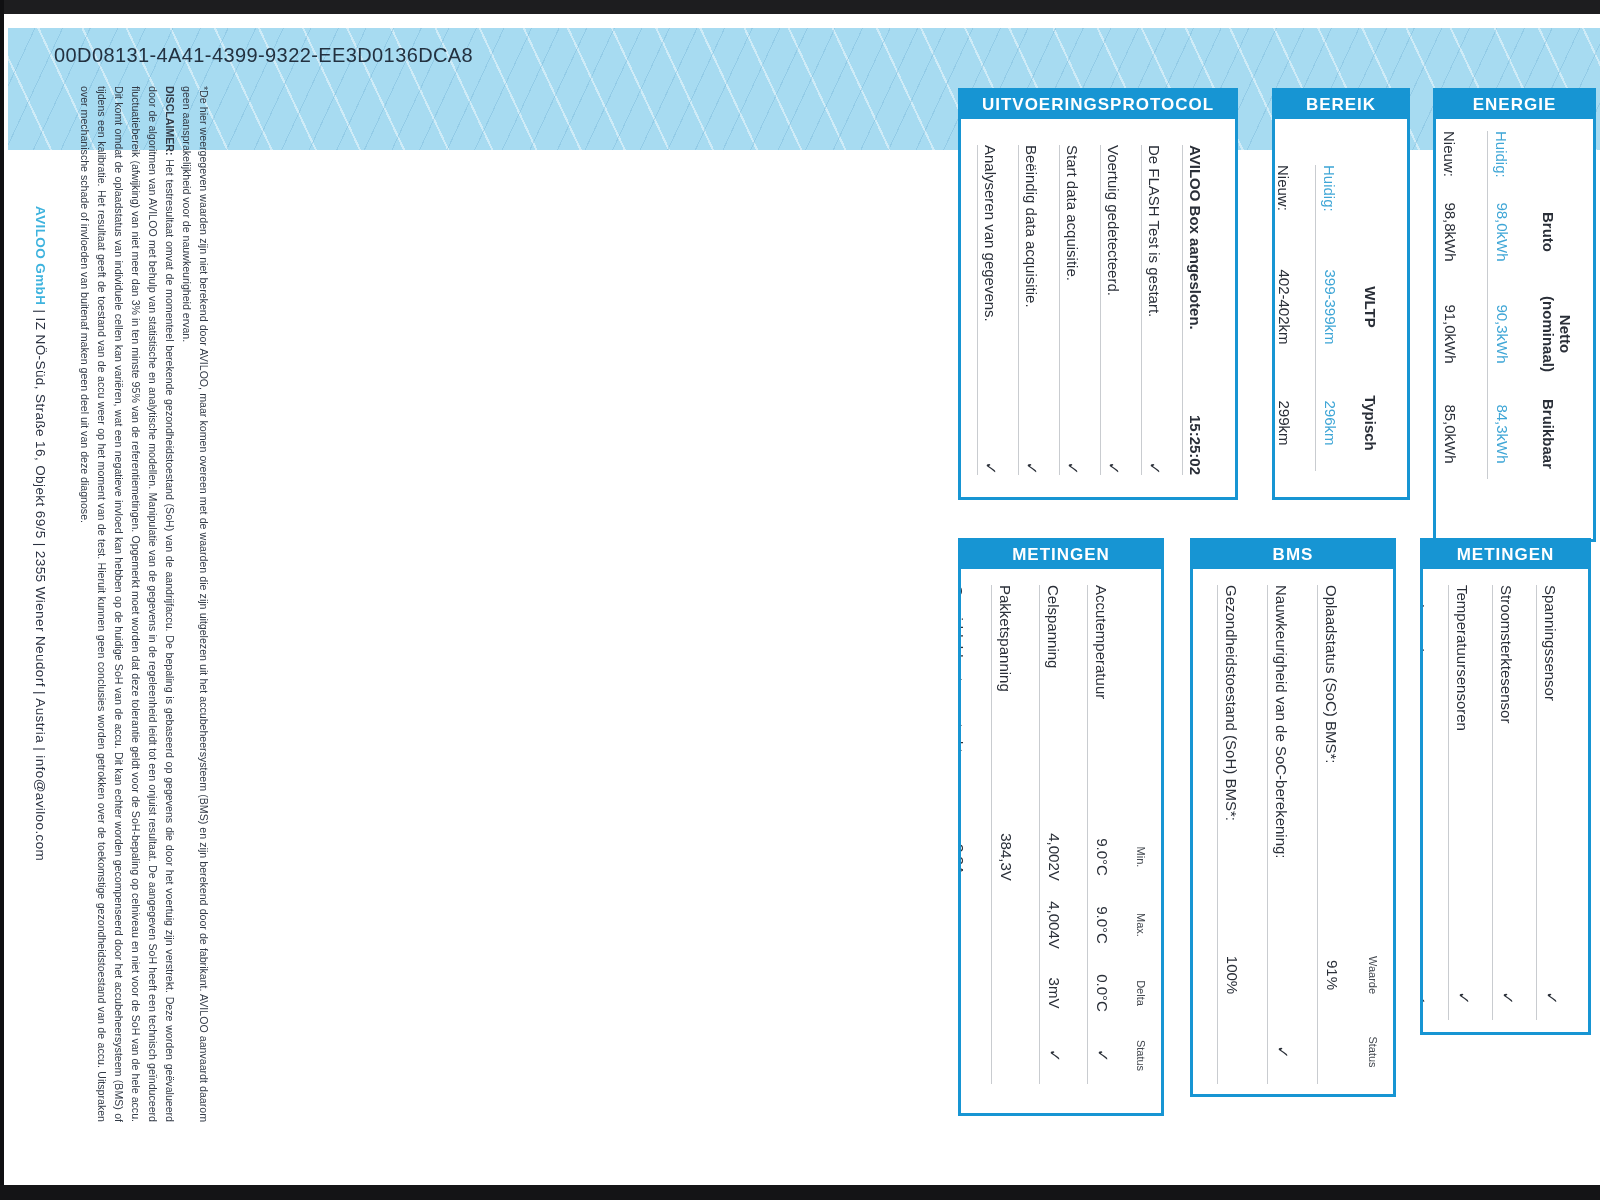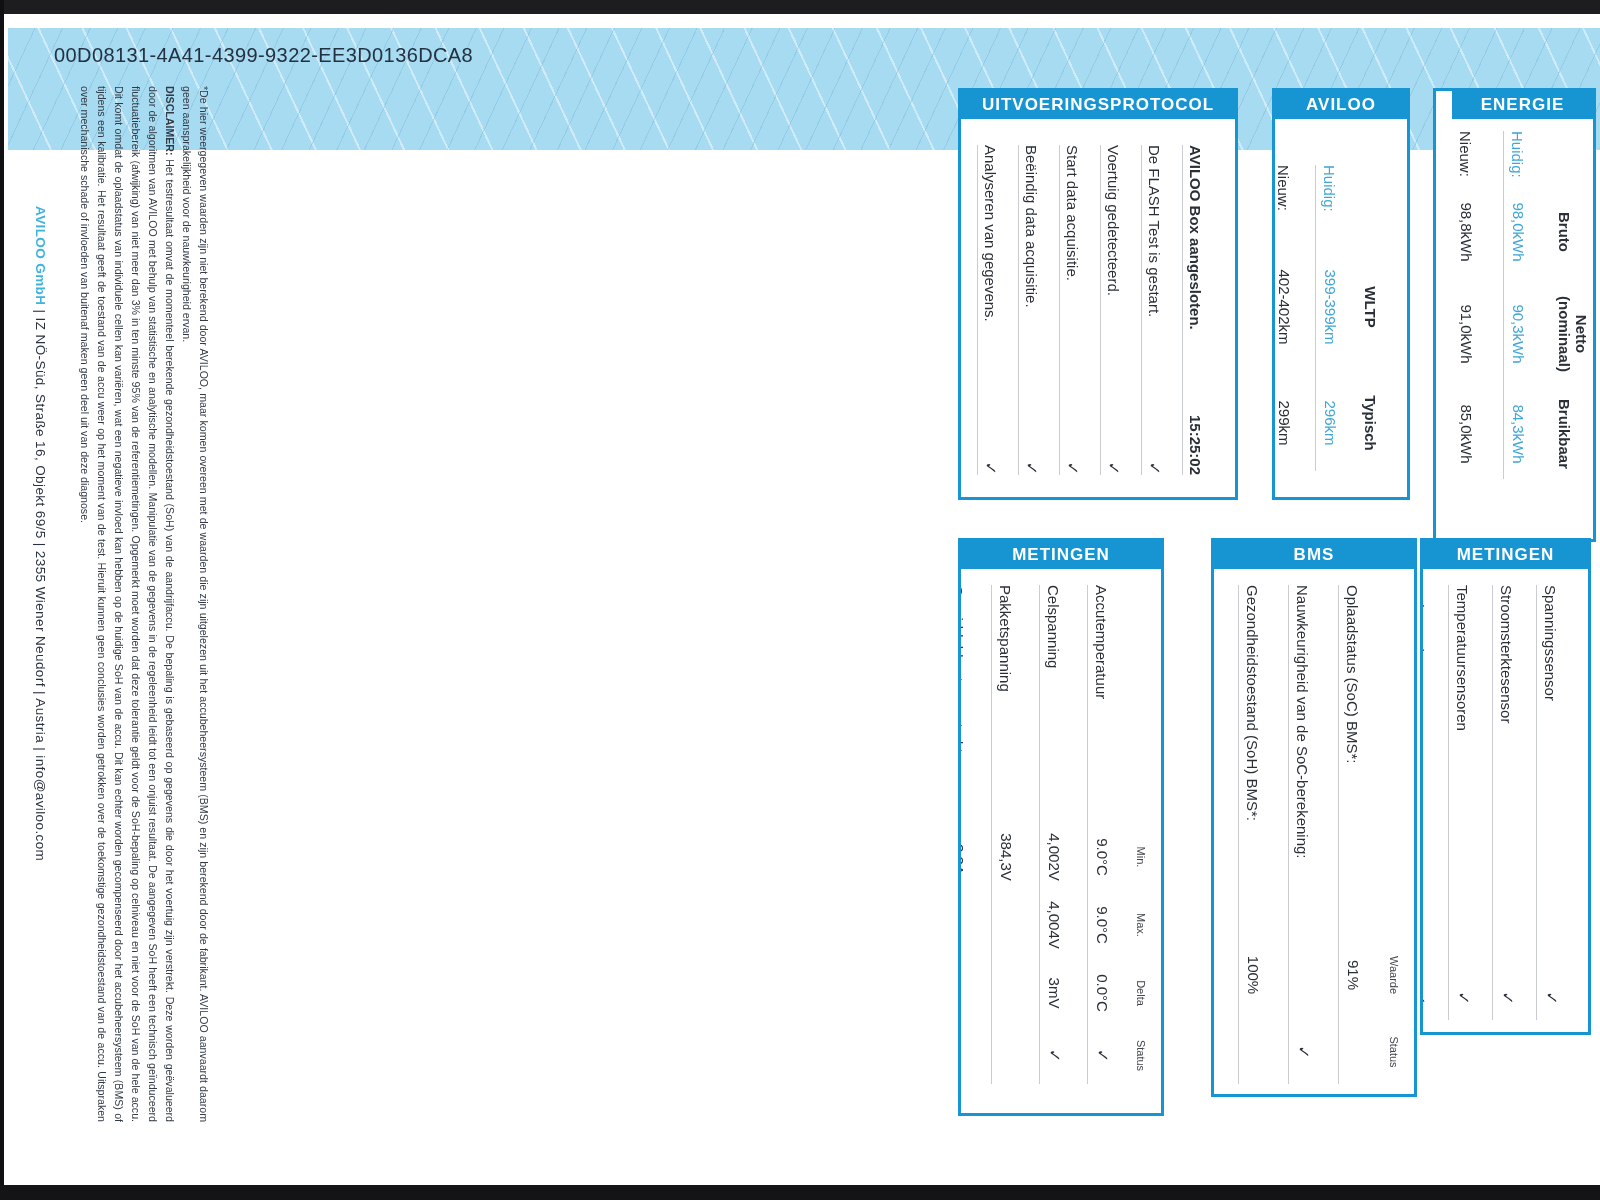--- a/index.html
+++ b/index.html
@@ -95,21 +95,21 @@
         </div>
         <div class="prow">
           
           
         </div>
       </div>
     </div>
   </div>
 
   <div class="box" style="left:1272px; top:88px; width:138px; height:412px;">
-    <div class="box-title">AVILOO</div>
+    <div class="box-title">BEREIK</div>
     <div class="box-body">
       <div class="rot" style="width:378px; height:132px; padding:2px 26px 0 46px;">
         <div class="grid bereik-grid thead" style="height:44px;">
           <span></span>
           <span class="cell-c">WLTP</span>
           <span class="cell-c">Typisch</span>
         </div>
         <div class="grid bereik-grid trow blue" style="height:40px;">
           <span>Huidig:</span>
           <span class="cell-c">399-399km</span>
@@ -117,21 +117,21 @@
         </div>
         <div class="grid bereik-grid trow" style="height:40px;">
           <span>Nieuw:</span>
           <span class="cell-c">402-402km</span>
           <span class="cell-c">299km</span>
         </div>
       </div>
     </div>
   </div>
 
-  <div class="box" style="left:1433px; top:88px; width:163px; height:454px;padding-left:16px;">
+  <div class="box" style="left:1433px; top:88px; width:163px; height:454px;">
     <div class="box-title">ENERGIE</div>
     <div class="box-body">
       <div class="rot" style="width:378px; height:157px; padding:2px 18px 0 12px;">
         <div class="grid energie-grid thead" style="height:52px;">
           <span></span>
           <span class="cell-c">Bruto</span>
           <span class="cell-c">Netto (nominaal)</span>
           <span class="cell-c">Bruikbaar</span>
         </div>
         <div class="grid energie-grid trow blue" style="height:46px;">
@@ -186,21 +186,21 @@
           <span>Gemiddelde stroomsterkte</span>
           <span class="cell-c">-3,3A</span>
           <span class="cell-c"></span>
           <span class="cell-c"></span>
           <span></span>
         </div>
       </div>
     </div>
   </div>
 
-  <div class="box" style="left:1190px; top:538px; width:206px; height:559px;margin-left:21px;">
+  <div class="box" style="left:1190px; top:538px; width:206px; height:559px;">
     <div class="box-title">BMS</div>
     <div class="box-body">
       <div class="rot" style="width:525px; height:200px; padding:4px 10px 0 16px;">
         <div class="grid bms-grid small-head" style="height:22px;">
           <span></span>
           <span class="cell-c">Waarde</span>
           <span class="cell-c">Status</span>
         </div>
         <div class="grid bms-grid trow" style="height:44px;">
           <span>Oplaadstatus (SoC) BMS*:</span>

